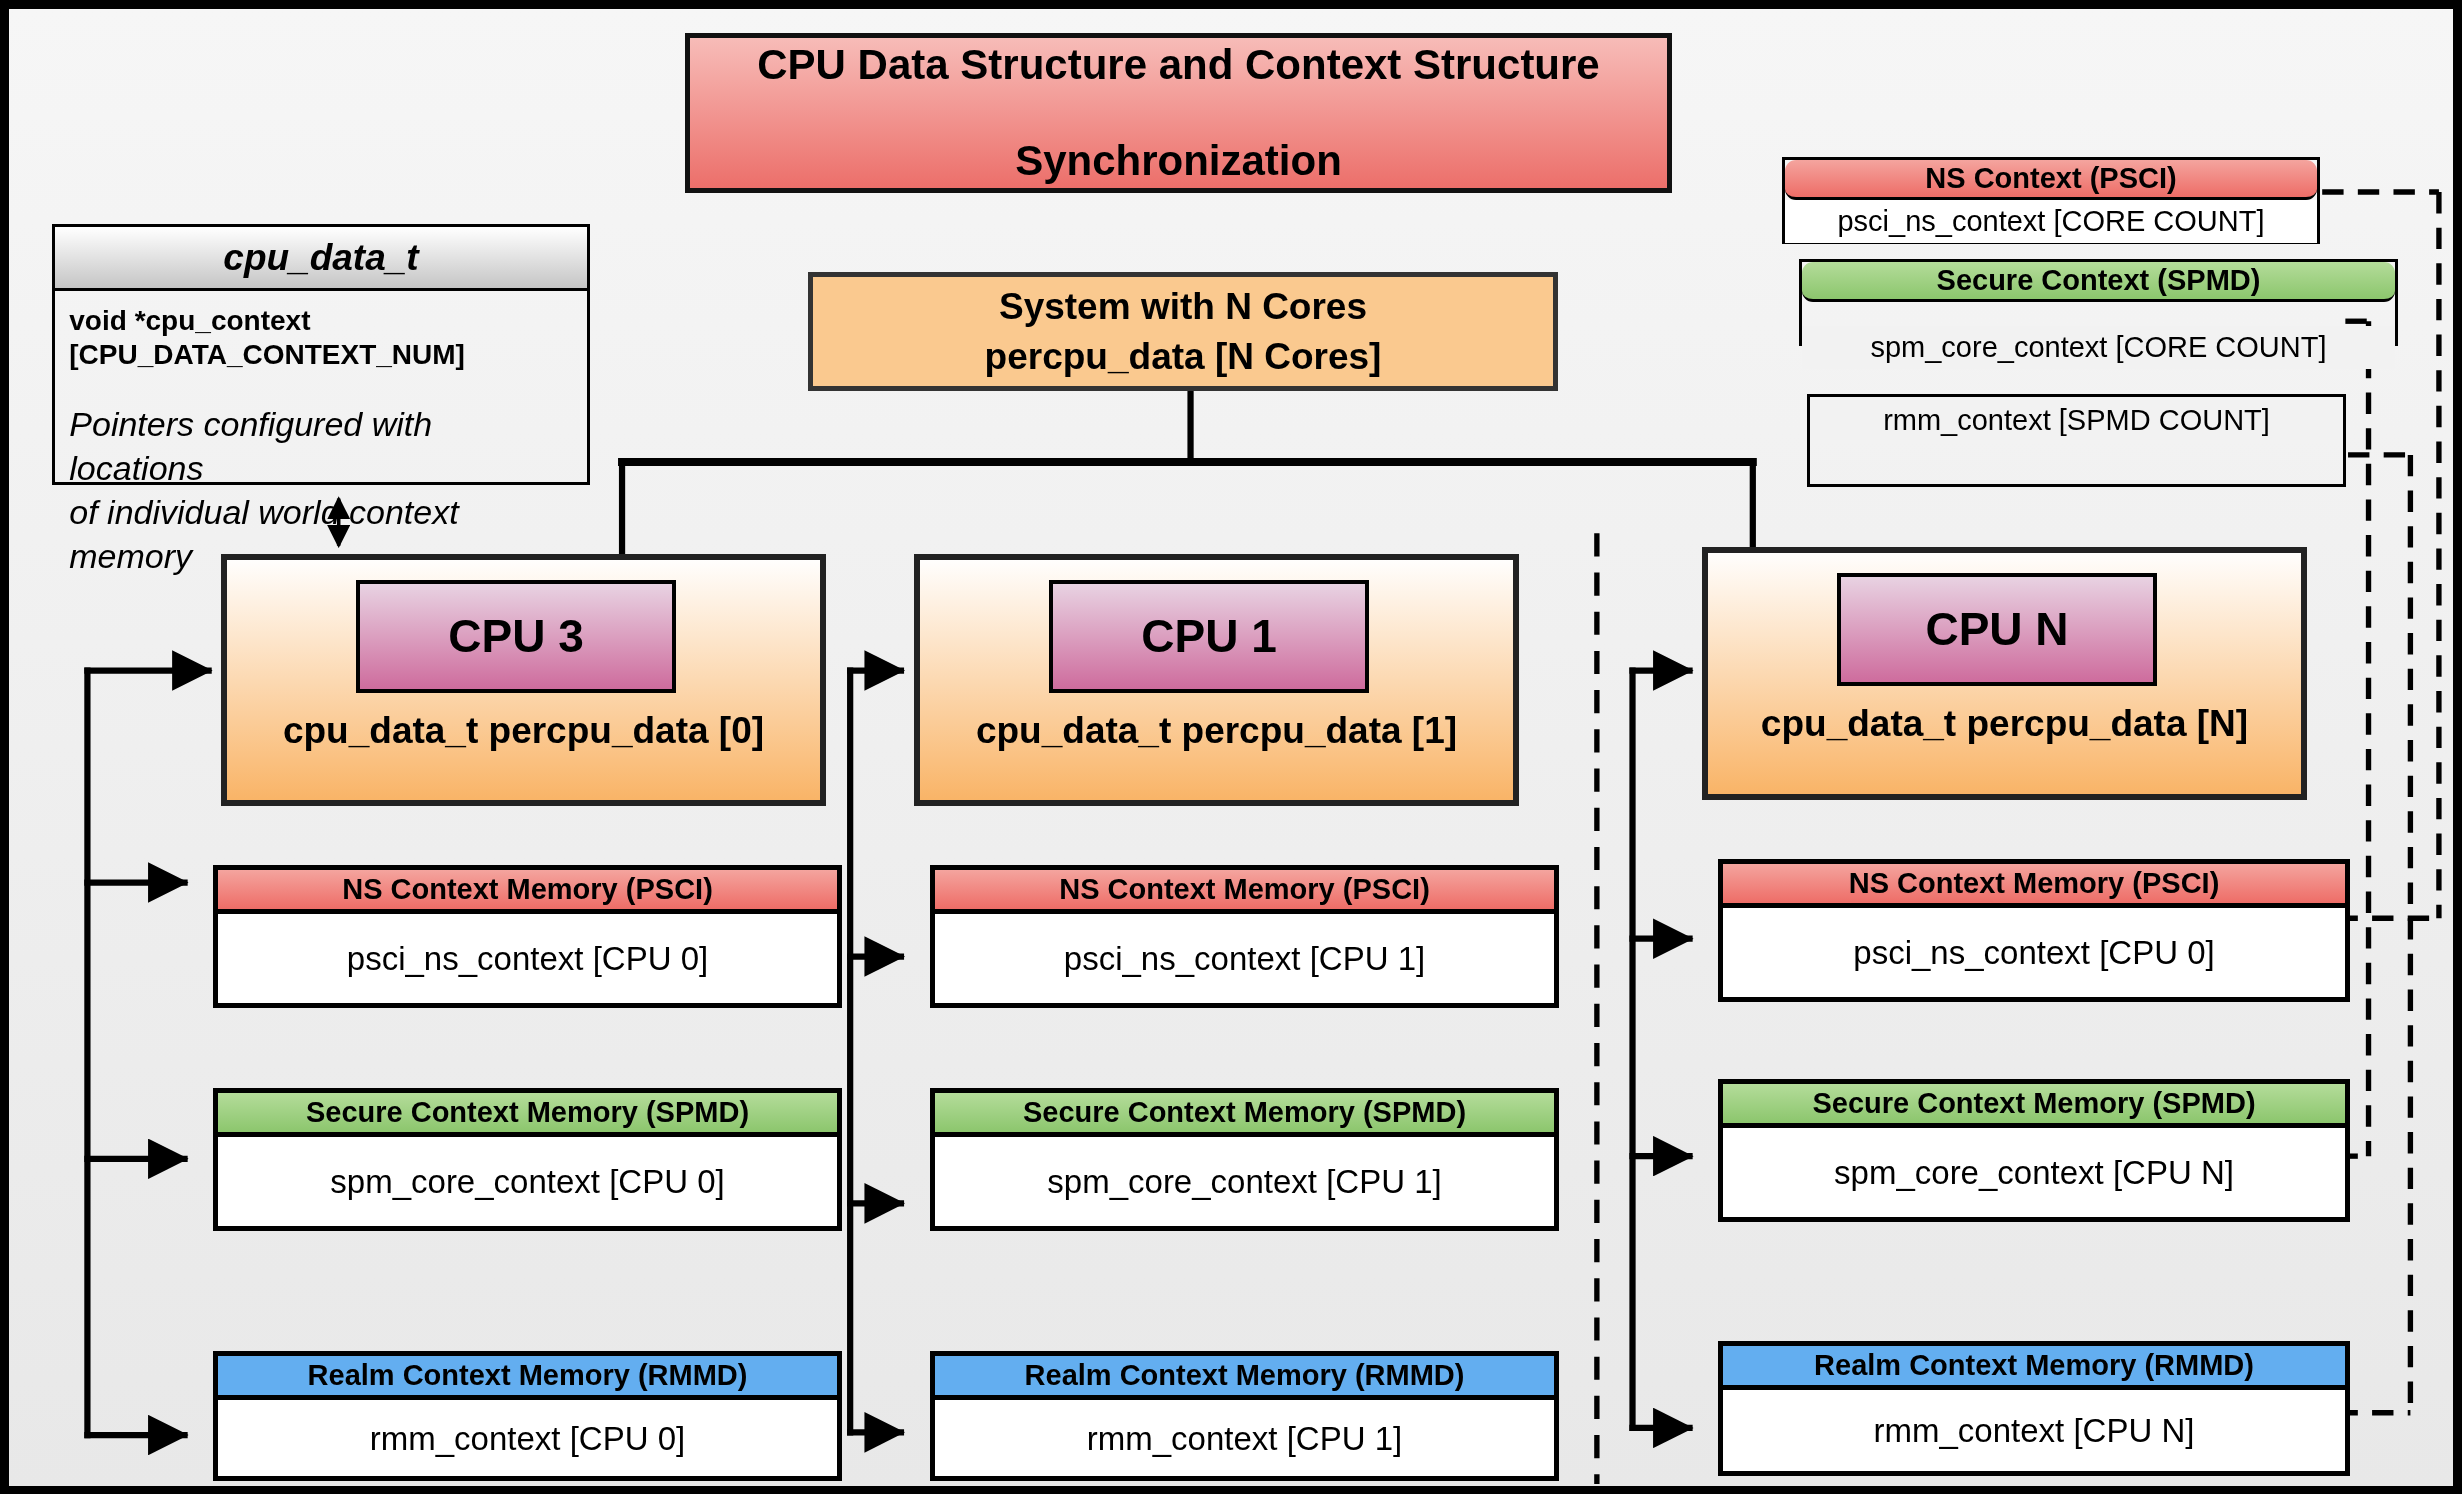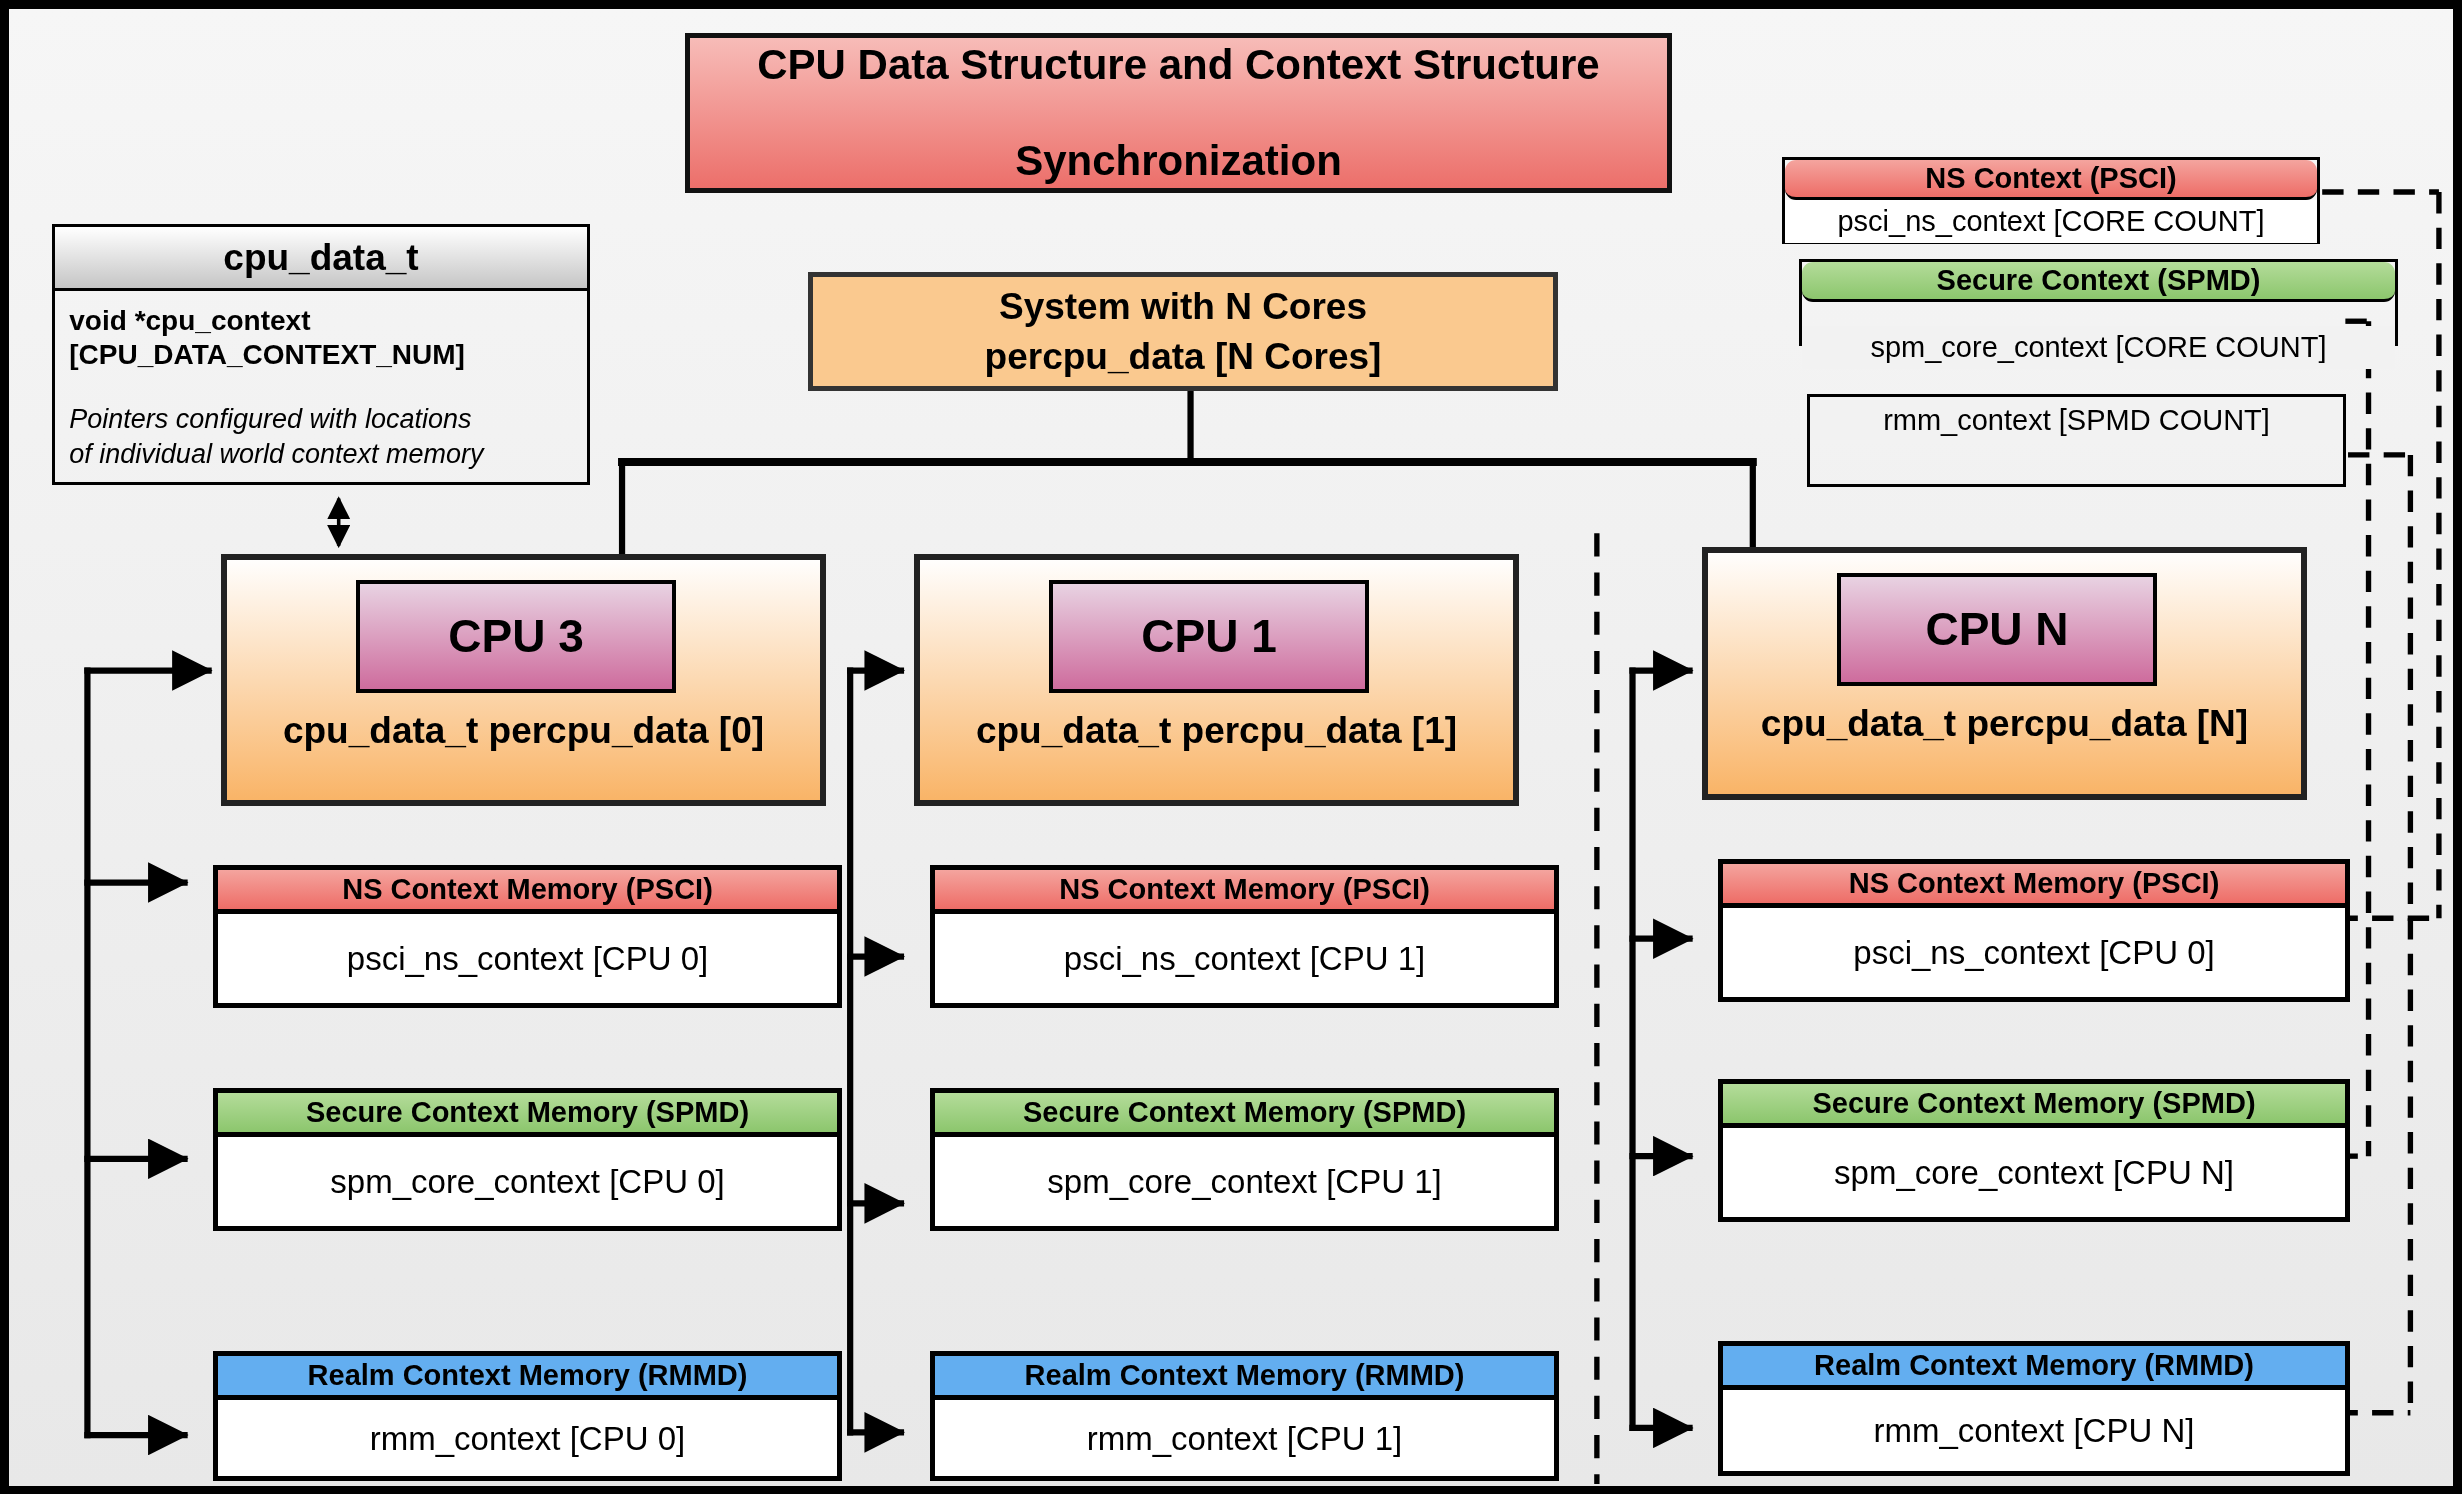--- a/index.html
+++ b/index.html
@@ -22,25 +22,25 @@
     background:linear-gradient(180deg,var(--title-top,#f7bcb8),var(--title-bottom,#ec6f6a));
     font-weight:bold;font-size:42px;line-height:1.25;
   }
 
   
   .cdt{border:3.6px solid #000;background:transparent;}
   .cdt-header{
     height:61px;border-bottom:3.6px solid #000;
     background:linear-gradient(180deg,var(--gray-top,#fff),var(--gray-bottom,#c5c5c5));
     font-weight:bold;font-size:37px;
-    display:flex;align-items:center;justify-content:center;
+    display:flex;align-items:center;justify-content:center;font-style:italic;
   }
   .cdt-body{padding:12.5px 14.3px 0 14.3px;font-size:28px;line-height:1.22;text-align:left;}
   .cdt-field{font-weight:bold;}
-  .cdt-note{font-style:italic;font-size:27px;margin-top:30px;line-height:1.3;}
+  .cdt-note{font-style:italic;font-size:34px;margin-top:30px;line-height:1.3;}
 
   
   .system-box{
     border:5.3px solid #333;background:var(--orange,#fac98f);
     font-weight:bold;font-size:37px;line-height:1.35;
   }
 
   
   .legend{border:3.6px solid #000;}
   .legend-header{

